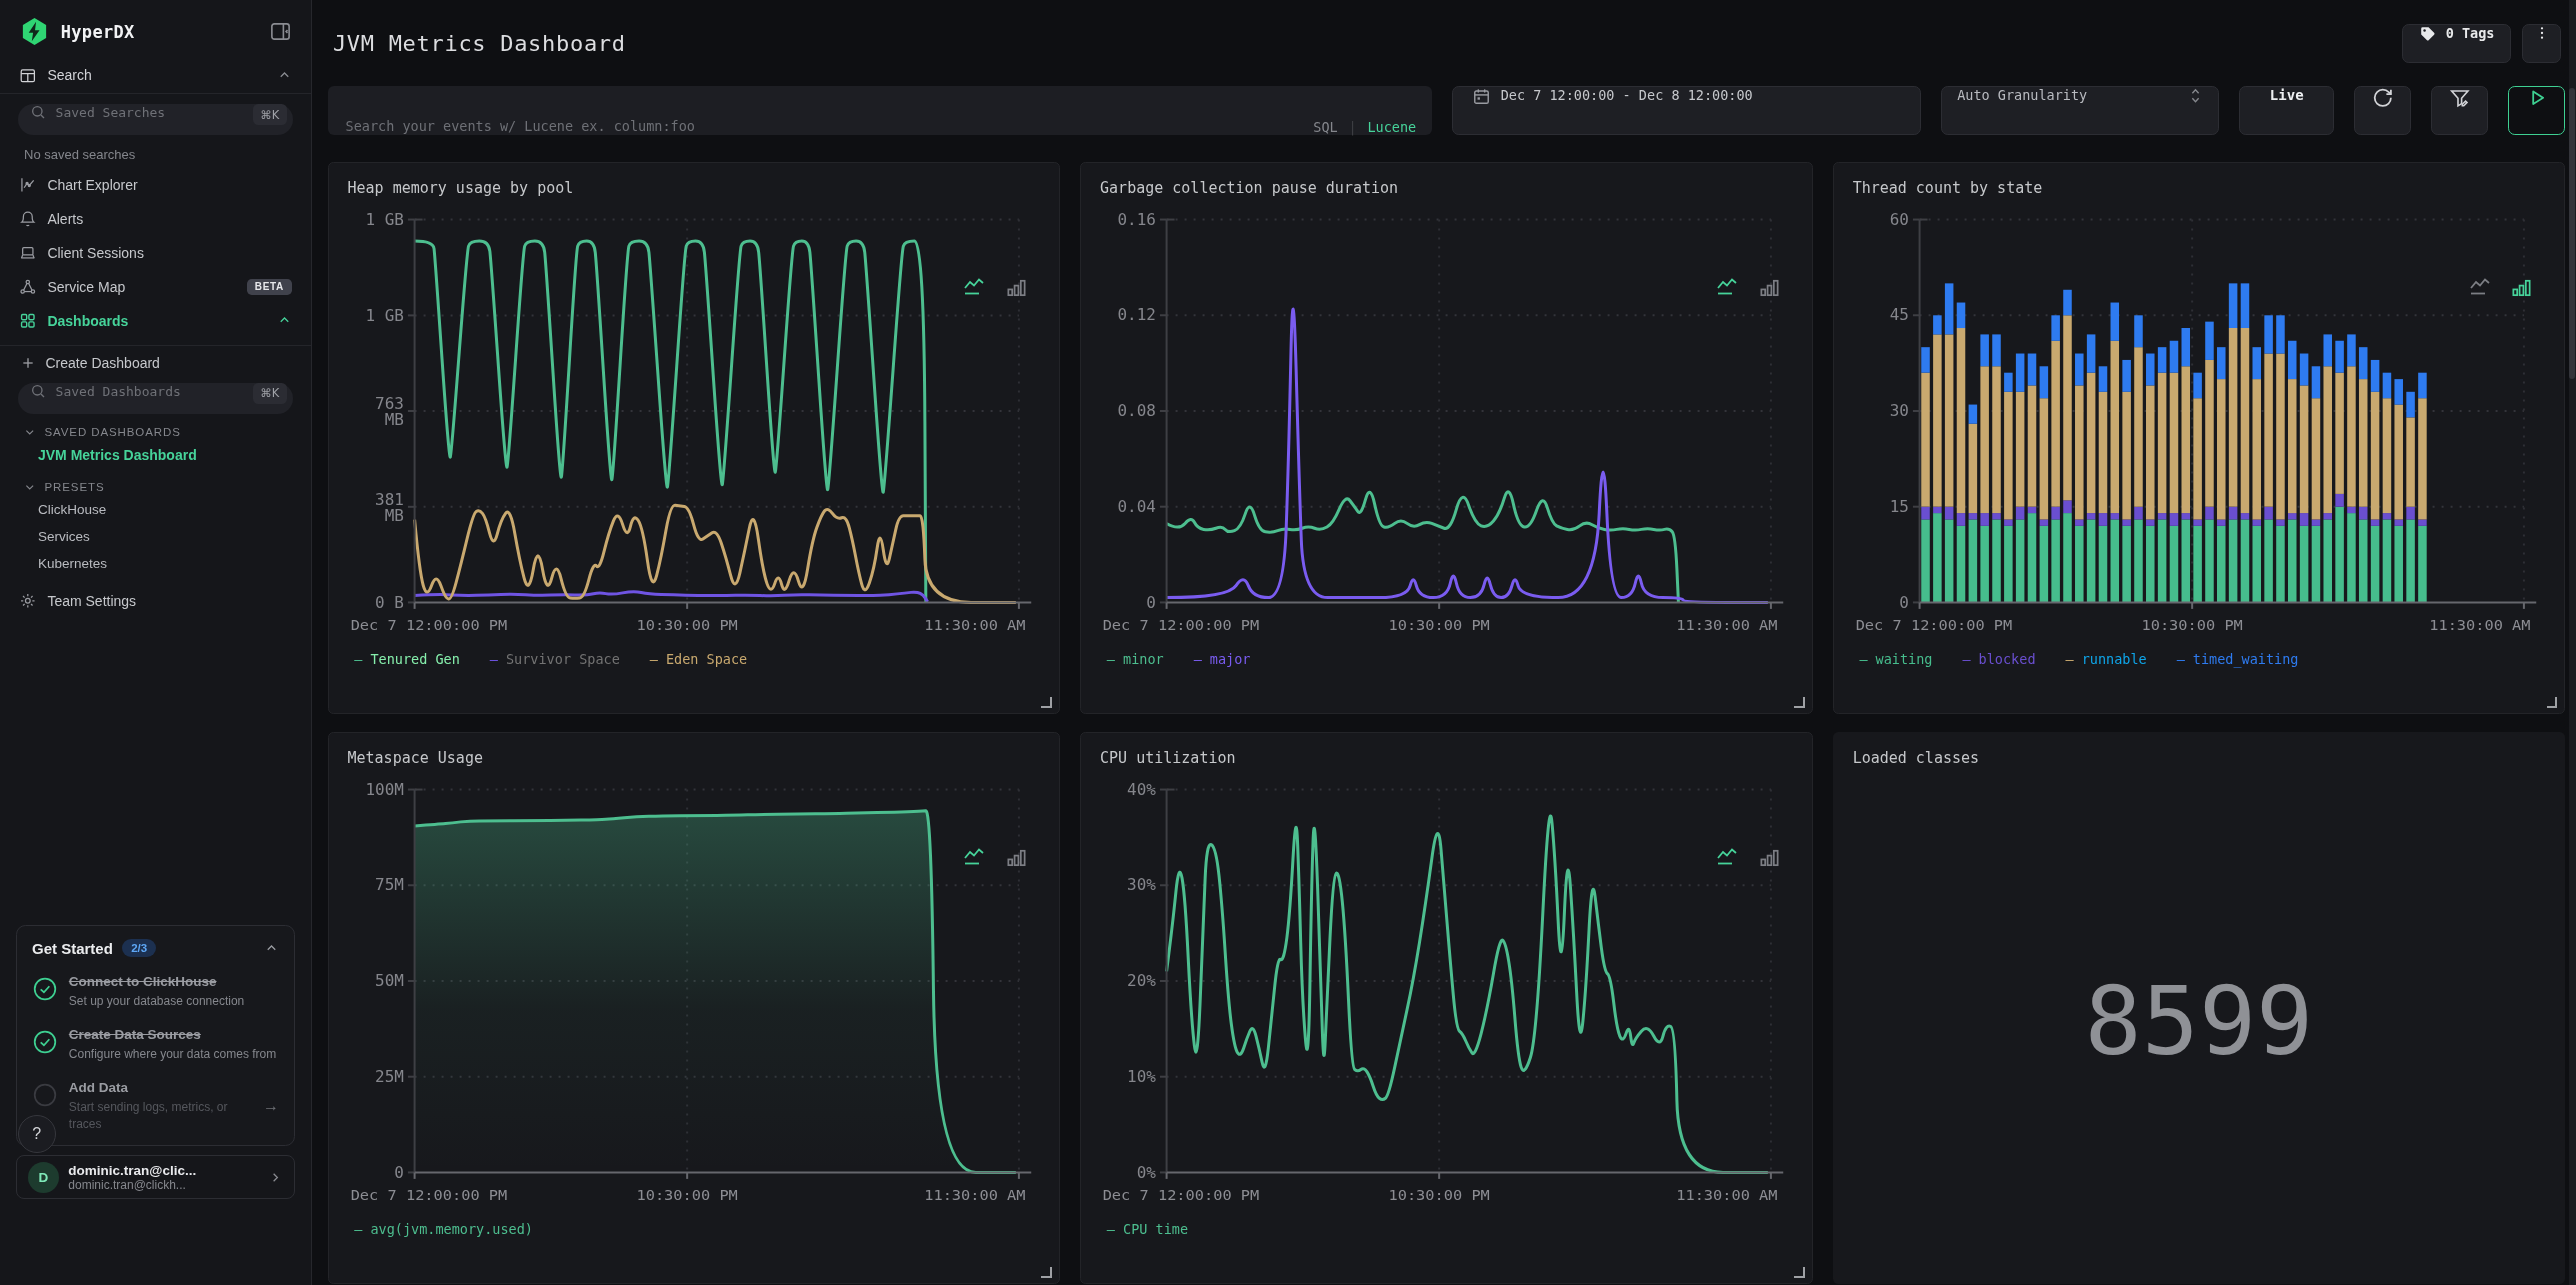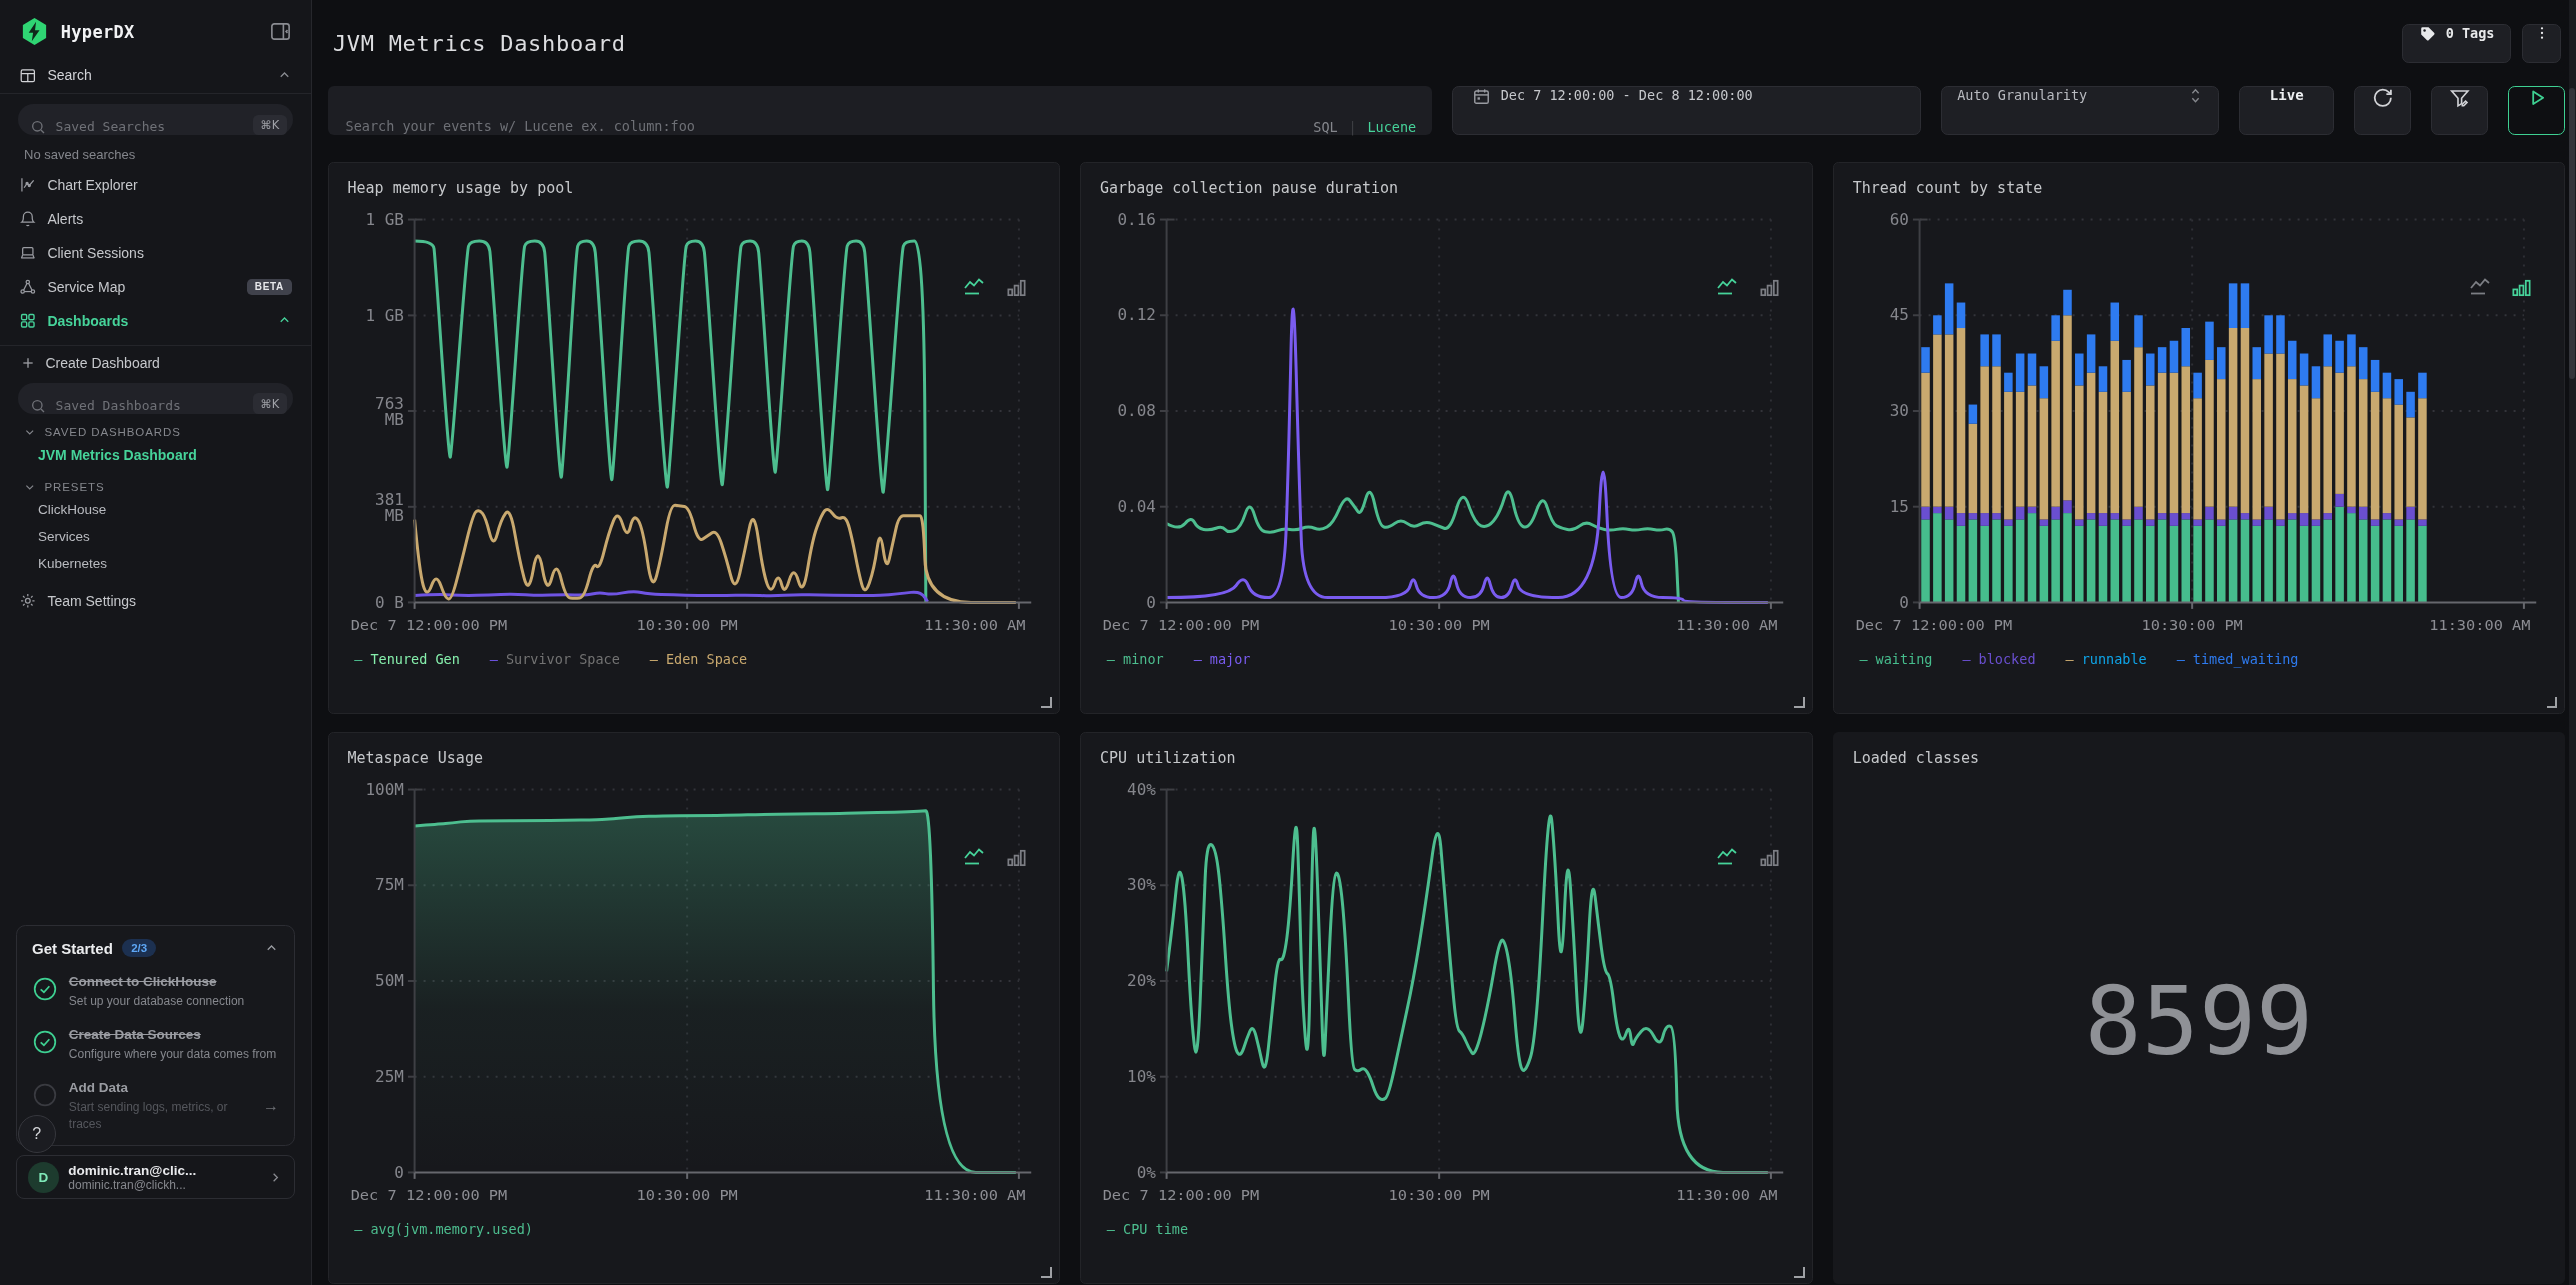--- a/index.html
+++ b/index.html
@@ -9,21 +9,21 @@
 
   
   .side{width:312px;min-width:312px;background:#15161a;border-right:0.7px solid #26272c;
         display:flex;flex-direction:column;position:relative;box-sizing:border-box;padding-bottom:86px}
   .brand{display:flex;align-items:center;gap:10.8px;padding:16px 19px 10.8px}
   .brand-name{font-family:"DejaVu Sans Mono",monospace;font-weight:bold;font-size:17px;color:#f2f3f5;letter-spacing:0.3px}
   .collapse{margin-left:auto;color:#8a8c92;display:flex}
   .nav-head{display:flex;align-items:center;gap:10.8px;padding:8.8px 19px;font-size:14px;color:#d2d3d7;cursor:pointer}
   .nav-head .chev{margin-left:auto;color:#8a8c92;display:flex}
   .divider{height:0.7px;background:#24252a}
-  .pill{margin:10.8px 17.6px 0;background:#212228;border-radius:675px;height:31px;display:flex;align-items:flex-end;
+  .pill{margin:10.8px 17.6px 0;background:#212228;border-radius:675px;height:31px;display:flex;align-items:flex-start;
         gap:8px;padding:0 6.8px 0 12px;color:#6f7177}
   .pill svg{flex:none}
   .pill input{flex:1;min-width:0;background:none;border:none;outline:none;color:#c9cbcf;
         font-family:"DejaVu Sans Mono",monospace;font-size:13px}
   .pill input::placeholder{color:#6f7177}
   .kbd{background:#2b2c33;border-radius:5.4px;padding:3.4px 7.4px;font-size:11.5px;color:#9fa1a7;font-family:"DejaVu Sans",sans-serif}
   .muted{font-size:13px;color:#84868c;padding:12px 19px 5.4px 24px}
   .nav-item{display:flex;align-items:center;gap:10.8px;height:34px;padding:0 19px;font-size:14px;color:#c6c8cc;cursor:pointer}
   .nav-item svg{color:#9a9ca2}
   .nav-item.active{color:#46d39a;font-weight:bold}

